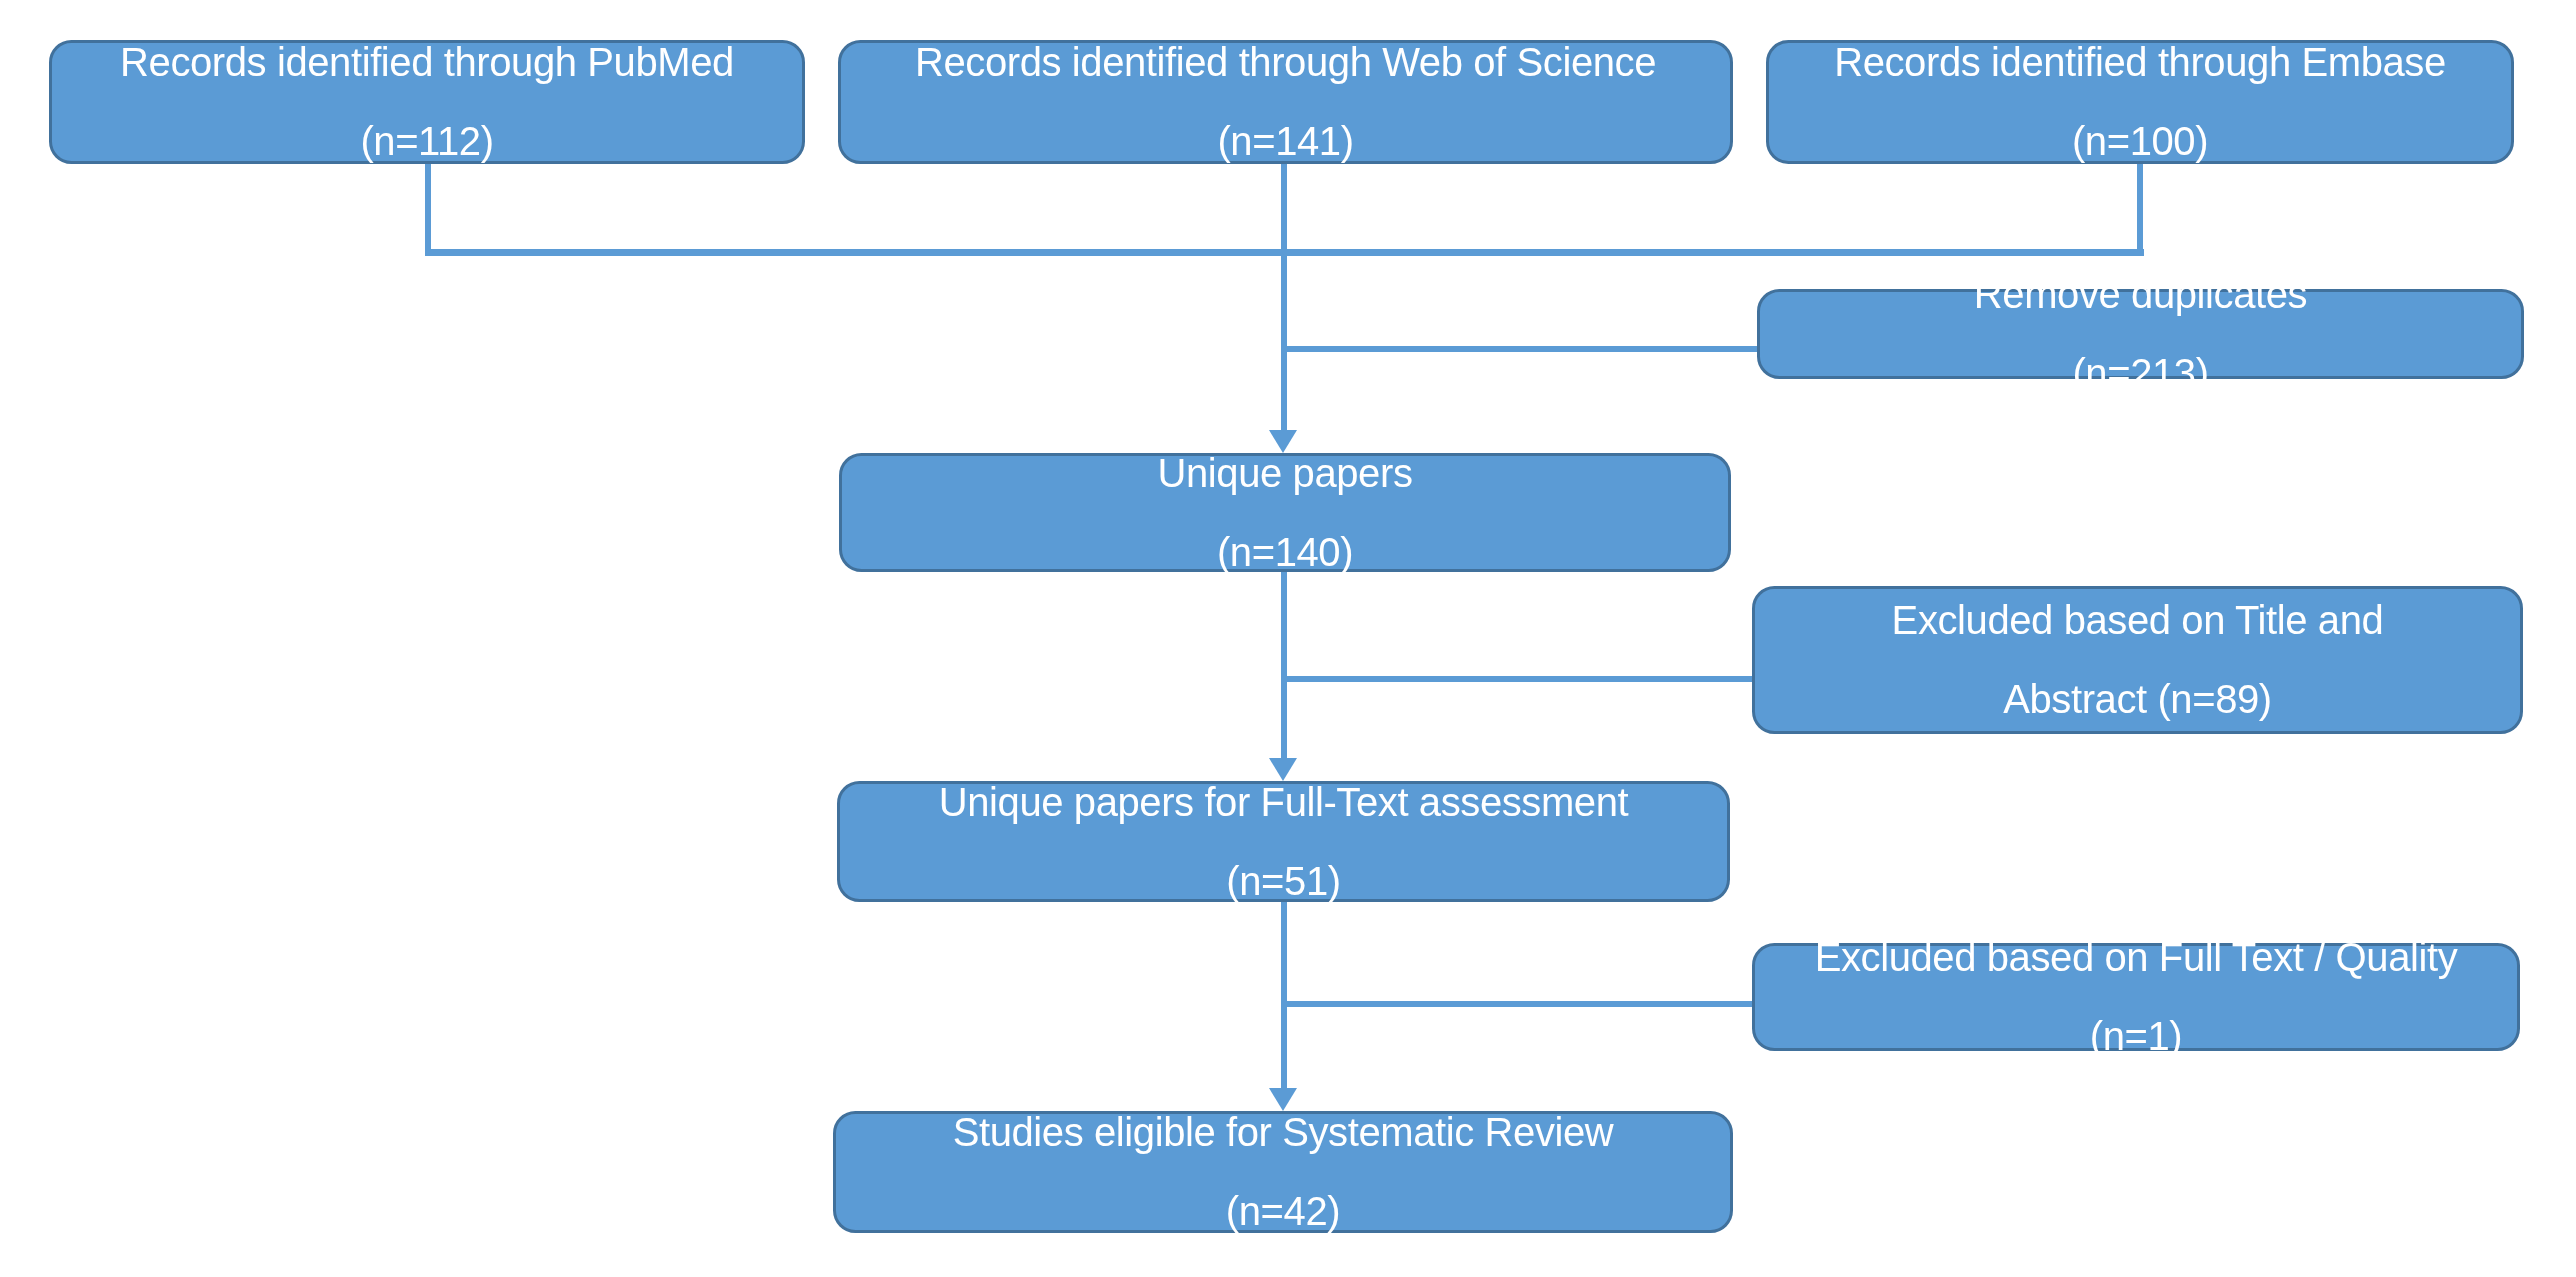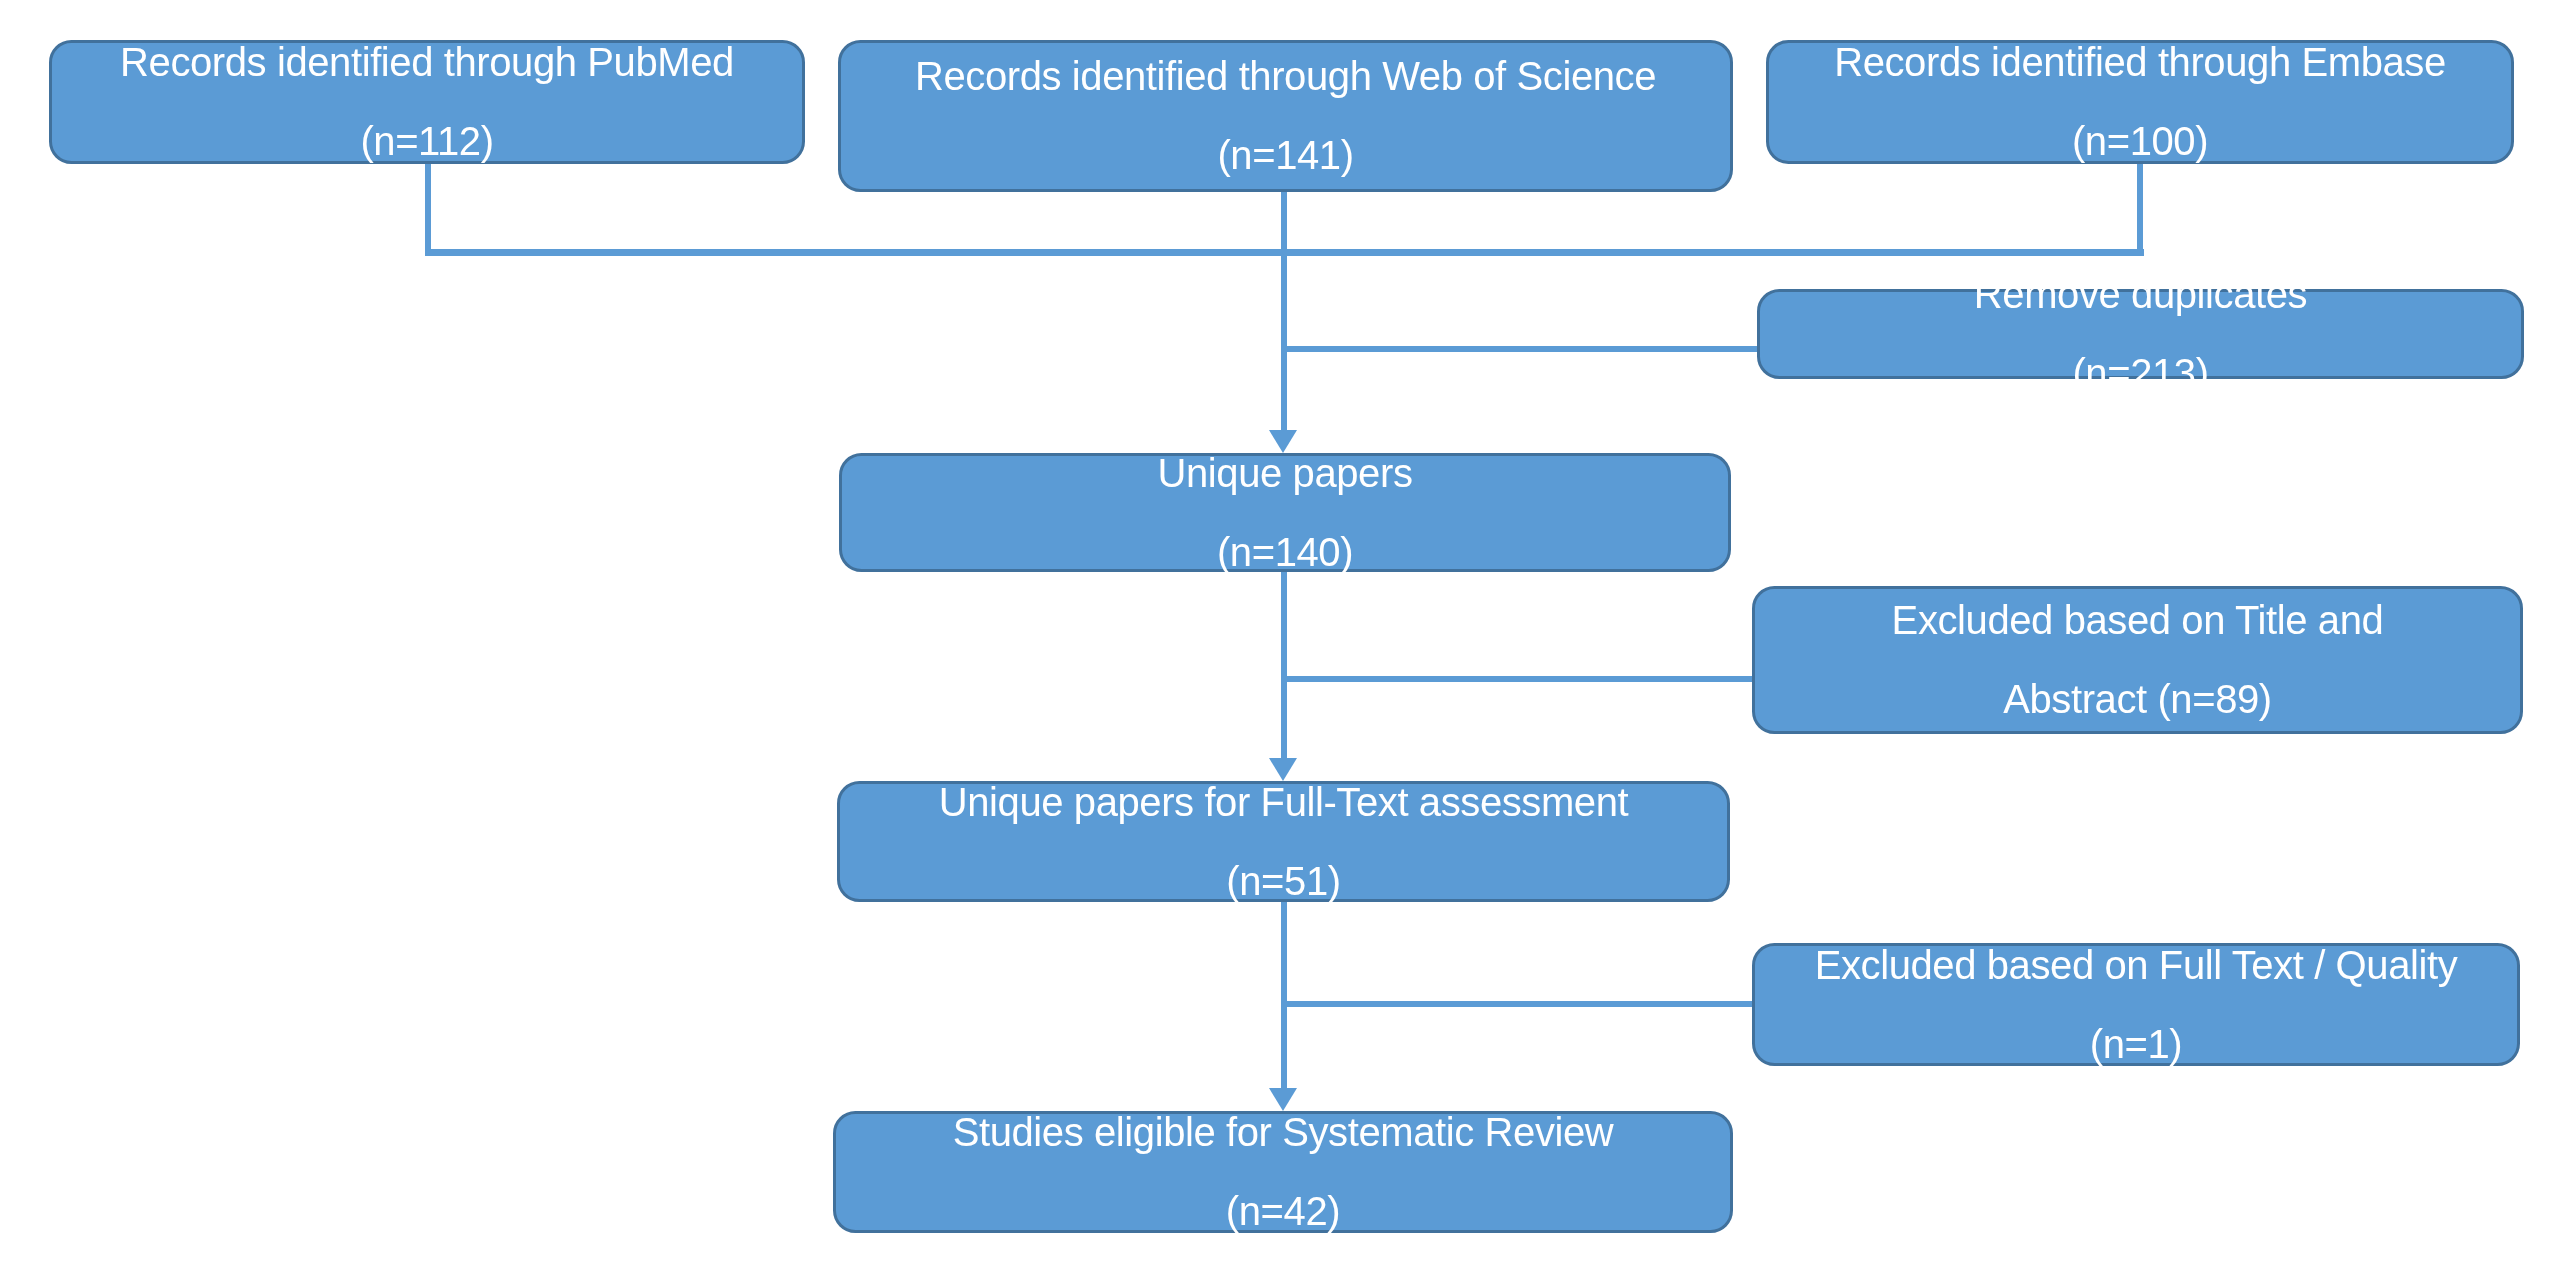--- a/index.html
+++ b/index.html
@@ -61,21 +61,21 @@
   <div class="arrow" style="left:1269px;top:758px"></div>
 
   <div class="vline" style="left:1281px;top:902px;width:6px;height:186px"></div>
   <div class="hline" style="left:1285px;top:1001px;width:468px;height:6px"></div>
   <div class="arrow" style="left:1269px;top:1088px"></div>
 
   <div class="node" style="left:49px;top:40px;width:756px;height:124px">
     <span>Records identified through PubMed</span>
     <span>(n=112)</span>
   </div>
-  <div class="node" style="left:838px;top:40px;width:895px;height:152px">
+  <div class="node" style="left:838px;top:40px;width:895px;height:124px">
     <span>Records identified through Web of Science</span>
     <span>(n=141)</span>
   </div>
   <div class="node" style="left:1766px;top:40px;width:748px;height:124px">
     <span>Records identified through Embase</span>
     <span>(n=100)</span>
   </div>
 
   <div class="node" style="left:1757px;top:289px;width:767px;height:90px">
     <span>Remove duplicates</span>
@@ -90,21 +90,21 @@
   <div class="node" style="left:1752px;top:586px;width:771px;height:148px">
     <span>Excluded based on Title and</span>
     <span>Abstract (n=89)</span>
   </div>
 
   <div class="node" style="left:837px;top:781px;width:893px;height:121px">
     <span>Unique papers for Full-Text assessment</span>
     <span>(n=51)</span>
   </div>
 
-  <div class="node" style="left:1752px;top:943px;width:768px;height:123px">
+  <div class="node" style="left:1752px;top:943px;width:768px;height:108px">
     <span>Excluded based on Full Text / Quality</span>
     <span>(n=1)</span>
   </div>
 
   <div class="node" style="left:833px;top:1111px;width:900px;height:122px">
     <span>Studies eligible for Systematic Review</span>
     <span>(n=42)</span>
   </div>
 
 </div>

